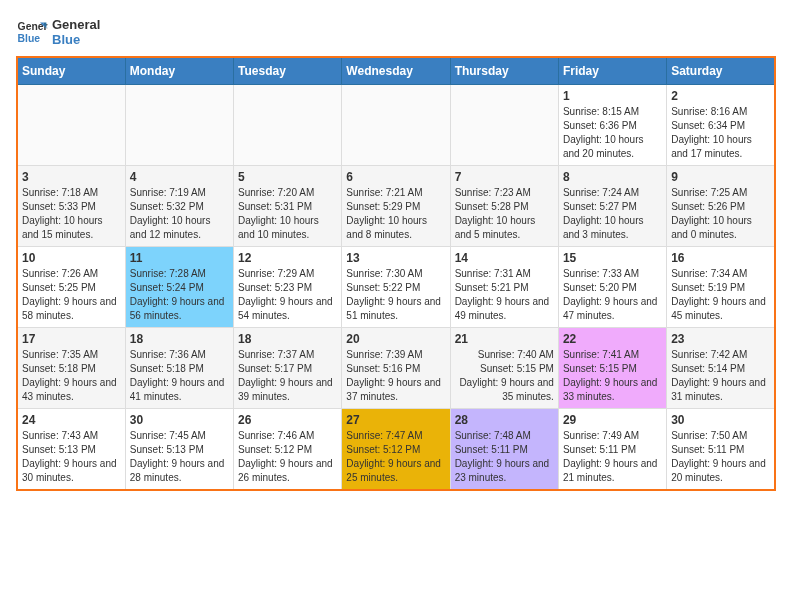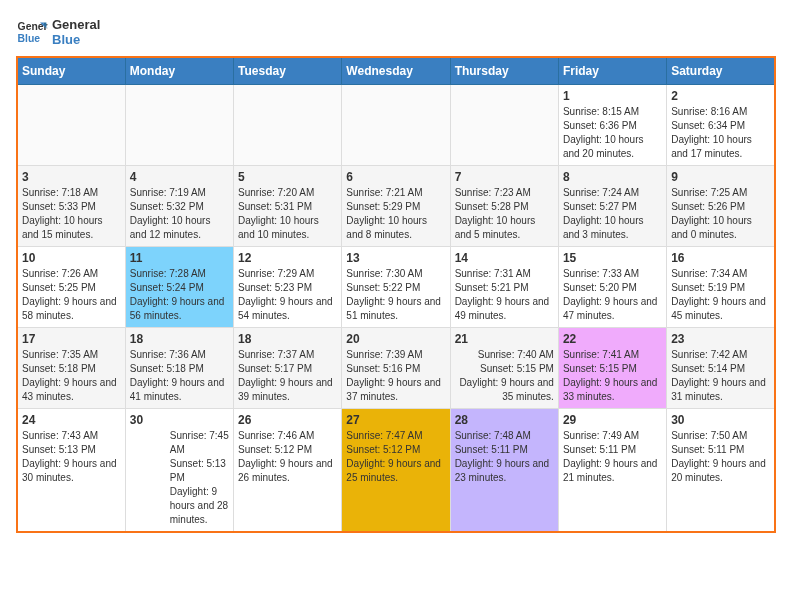--- a/index.html
+++ b/index.html
@@ -270,21 +270,21 @@
       </tr>
       <tr>
         <td style="background: rgb(255, 255, 255);">
           <span class="day-num">24</span>
           <div class="day-info" style="white-space: pre-wrap;">Sunrise: 7:43 AM
 Sunset: 5:13 PM
 Daylight: 9 hours and 30 minutes.</div>
         </td>
         <td style="background: rgb(255, 255, 255);">
           <span class="day-num">30</span>
-          <div class="day-info" style="white-space: pre-wrap; margin-left: 40px;">Sunrise: 7:45 AM
+          <div class="day-info" style="white-space: pre-wrap;">Sunrise: 7:45 AM
 Sunset: 5:13 PM
 Daylight: 9 hours and 28 minutes.</div>
         </td>
         <td style="background: rgb(255, 255, 255);">
           <span class="day-num">26</span>
           <div class="day-info" style="white-space: pre-wrap;">Sunrise: 7:46 AM
 Sunset: 5:12 PM
 Daylight: 9 hours and 26 minutes.</div>
         </td>
         <td style="background: #eab308;">

